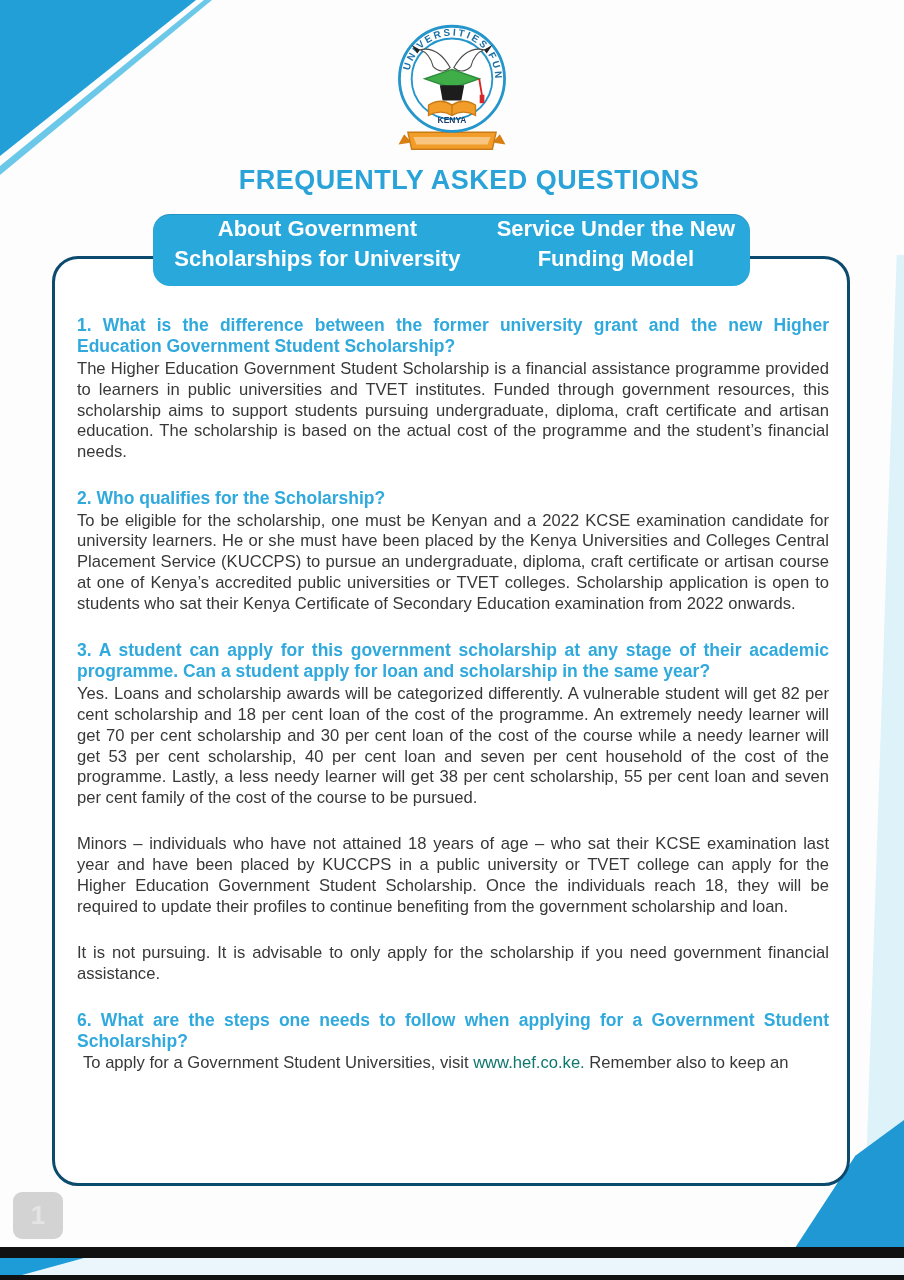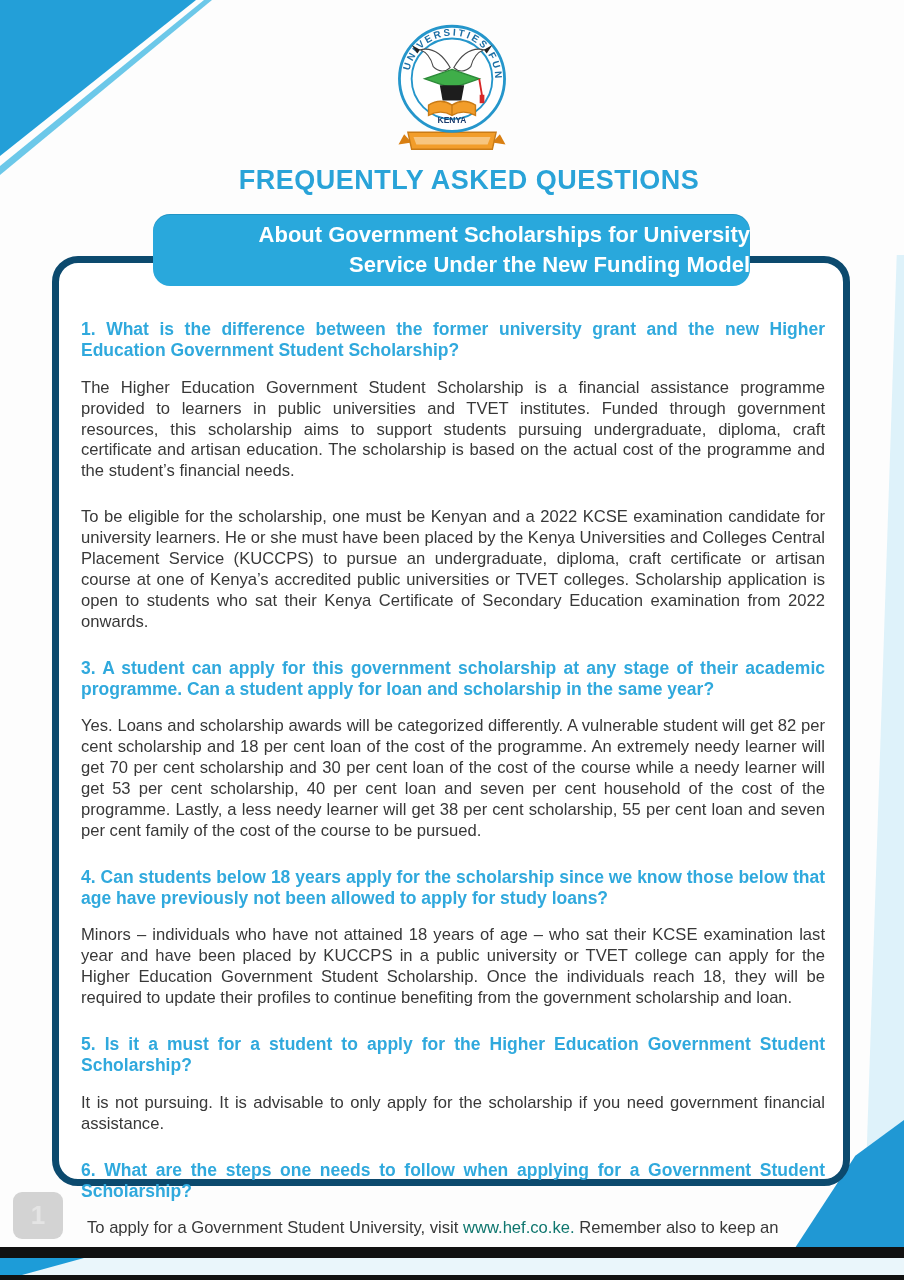--- a/index.html
+++ b/index.html
@@ -45,38 +45,38 @@
   .logo{position:absolute;left:50%;top:20px;transform:translateX(-50%);}
   
   .page-title{
     position:absolute;left:0;top:165px;width:904px;text-align:center;
     color:#29a3d8;font-size:27px;font-weight:800;letter-spacing:.5px;padding-left:17px;
   }
   
   .banner{
     position:absolute;left:153px;top:214px;width:597px;height:72px;
     background:#29a8dc;border-radius:17px;z-index:3;
-    display:flex;flex-direction:column;align-items:flex-end;justify-content:center;
+    display:flex;flex-direction:row;align-items:flex-start;justify-content:center;
     color:#fff;font-weight:800;font-size:22px;line-height:1.35;text-align:center;
     box-shadow:0 1px 0 rgba(0,60,90,.18) inset;
   }
   
   .content-box{
     position:absolute;left:52px;top:256px;width:798px;height:930px;
-    background:#fff;border:7px solid #0c4a6e;border-radius:26px;z-index:2;
+    background:#fff;border:3px solid #0c4a6e;border-radius:26px;z-index:2;
     padding:56px 18px 0 22px;box-sizing:border-box;
   }
   .faq-item{margin-bottom:25px;}
   .faq-question{
     color:#30a9dd;font-weight:800;font-size:17.5px;line-height:1.22;
     text-align:justify;
   }
   .faq-answer{
     color:#383838;font-size:16.6px;line-height:1.26;text-align:justify;
-    margin-top:16px;
+    margin-top:1px;
   }
   .faq-answer .link{color:#0f766e;}
   .answer-indent{text-indent:6px;}
 </style>
 </head>
 <body>
 
 <div class="deco-tl"></div>
 <div class="deco-tl-line"></div>
 <div class="deco-right-sliver"></div>
@@ -124,37 +124,36 @@
 </div>
 
 <div class="page-title">FREQUENTLY ASKED QUESTIONS</div>
 
 <div class="content-box">
   <div class="faq-item">
     <div class="faq-question">1. What is the difference between the former university grant and the new Higher Education Government Student Scholarship?</div>
     <div class="faq-answer">The Higher Education Government Student Scholarship is a financial assistance programme provided to learners in public universities and TVET institutes. Funded through government resources, this scholarship aims to support students pursuing undergraduate, diploma, craft certificate and artisan education. The scholarship is based on the actual cost of the programme and the student’s financial needs.</div>
   </div>
   <div class="faq-item">
+    <div class="faq-question">2. Who qualifies for the Scholarship?</div>
     <div class="faq-answer">To be eligible for the scholarship, one must be Kenyan and a 2022 KCSE examination candidate for university learners. He or she must have been placed by the Kenya Universities and Colleges Central Placement Service (KUCCPS) to pursue an undergraduate, diploma, craft certificate or artisan course at one of Kenya’s accredited public universities or TVET colleges. Scholarship application is open to students who sat their Kenya Certificate of Secondary Education examination from 2022 onwards.</div>
   </div>
   <div class="faq-item">
     <div class="faq-question">3. A student can apply for this government scholarship at any stage of their academic programme. Can a student apply for loan and scholarship in the same year?</div>
     <div class="faq-answer">Yes. Loans and scholarship awards will be categorized differently. A vulnerable student will get 82 per cent scholarship and 18 per cent loan of the cost of the programme. An extremely needy learner will get 70 per cent scholarship and 30 per cent loan of the cost of the course while a needy learner will get 53 per cent scholarship, 40 per cent loan and seven per cent household of the cost of the programme. Lastly, a less needy learner will get 38 per cent scholarship, 55 per cent loan and seven per cent family of the cost of the course to be pursued.</div>
   </div>
   <div class="faq-item">
-    <div class="faq-question">4. Can students below 18 years apply for the scholarship since we know those below that age have previously not been allowed to apply for study loans?</div>
     <div class="faq-answer">Minors – individuals who have not attained 18 years of age – who sat their KCSE examination last year and have been placed by KUCCPS in a public university or TVET college can apply for the Higher Education Government Student Scholarship. Once the individuals reach 18, they will be required to update their profiles to continue benefiting from the government scholarship and loan.</div>
   </div>
   <div class="faq-item">
-    <div class="faq-question">5. Is it a must for a student to apply for the Higher Education Government Student Scholarship?</div>
     <div class="faq-answer">It is not pursuing. It is advisable to only apply for the scholarship if you need government financial assistance.</div>
   </div>
   <div class="faq-item">
     <div class="faq-question">6. What are the steps one needs to follow when applying for a Government Student Scholarship?</div>
-    <div class="faq-answer answer-indent"><span>To apply for a Government Student University, visit </span><span class="link">www.hef.co.ke.</span><span> Remember also to keep an</span></div>
+    <div class="faq-answer answer-indent"><span>To apply for a Government Student Universities, visit </span><span class="link">www.hef.co.ke.</span><span> Remember also to keep an</span></div>
   </div>
 </div>
 
 <div class="banner">
   <div>About Government Scholarships for University</div>
   <div>Service Under the New Funding Model</div>
 </div>
 
 <div class="page-num">1</div>
 

